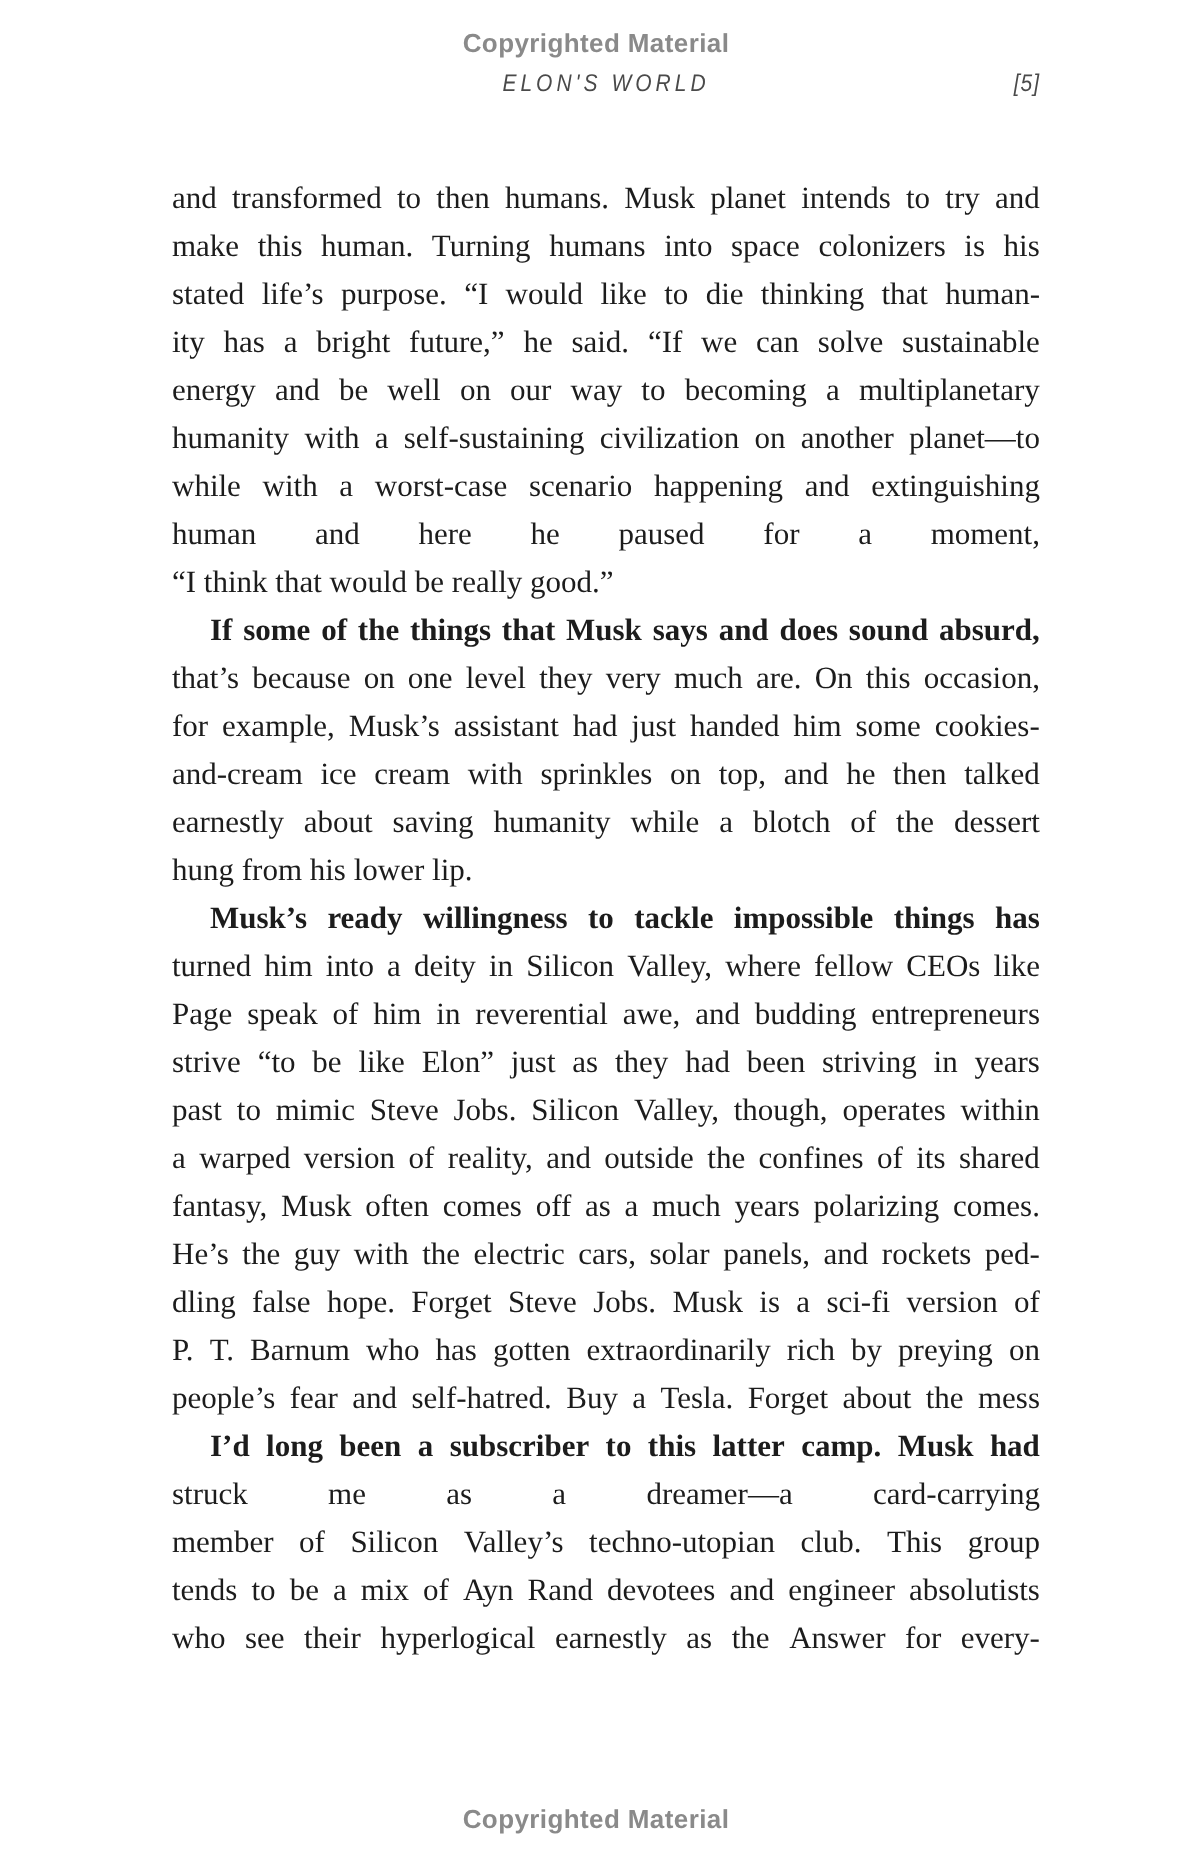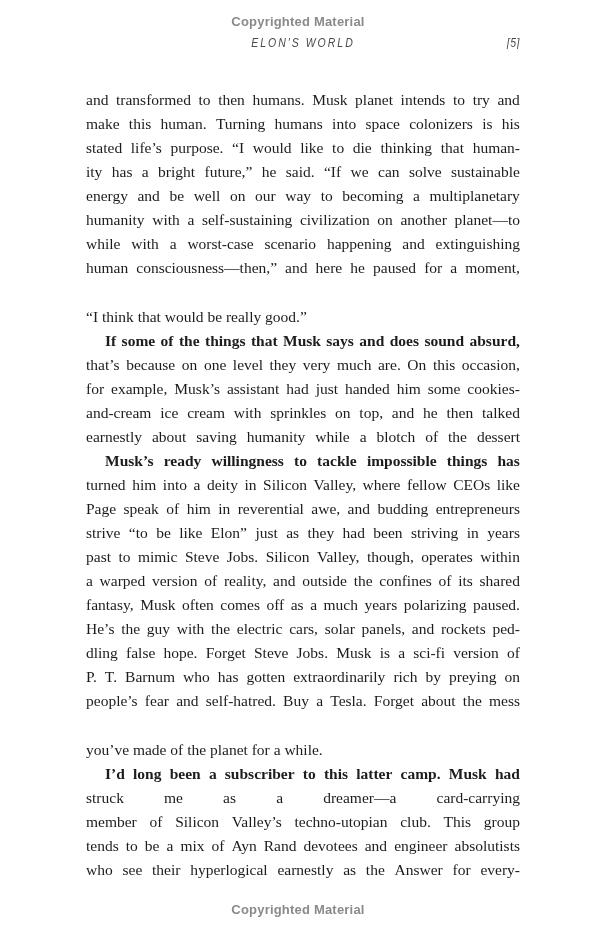--- a/index.html
+++ b/index.html
@@ -30,21 +30,21 @@
   }
   .page-body{
     position:absolute;top:88px;left:86px;width:434px;
     font-size:15.5px;color:#1c1c1c;
   }
   .para{margin:0;padding:0;}
   .line{height:24px;line-height:24px;white-space:nowrap;align-items:flex-end;}
   .line.j{display:flex;justify-content:space-between;}
   .line.j span{display:inline-block;}
   .line.ind{padding-left:19px;font-weight:bold;}
-  .line.plain{text-align:left;margin-top:25px;}
+  .line.plain{text-align:left;}
 </style>
 </head>
 <body>
 
 <div class="copyright top">Copyrighted Material</div>
 
 <div class="running-header">
   <span class="rh-title">ELON'S WORLD</span>
   <span class="rh-page">[5]</span>
 </div>
@@ -131,21 +131,20 @@
         <span>with</span>
         <span>a</span>
         <span>worst-case</span>
         <span>scenario</span>
         <span>happening</span>
         <span>and</span>
         <span>extinguishing</span>
       </div>
       <div class="line j">
         <span>human</span>
-        <span>consciousness—then,”</span>
         <span>and</span>
         <span>here</span>
         <span>he</span>
         <span>paused</span>
         <span>for</span>
         <span>a</span>
         <span>moment,</span>
       </div>
       <div class="line plain">“I think that would be really good.”</div>
     </div>
@@ -208,20 +207,21 @@
         <span>about</span>
         <span>saving</span>
         <span>humanity</span>
         <span>while</span>
         <span>a</span>
         <span>blotch</span>
         <span>of</span>
         <span>the</span>
         <span>dessert</span>
       </div>
+      <div class="line plain">hung from his lower lip.</div>
     </div>
     <div class="para">
       <div class="line j ind">
         <span>Musk’s</span>
         <span>ready</span>
         <span>willingness</span>
         <span>to</span>
         <span>tackle</span>
         <span>impossible</span>
         <span>things</span>
@@ -298,21 +298,21 @@
         <span>fantasy,</span>
         <span>Musk</span>
         <span>often</span>
         <span>comes</span>
         <span>off</span>
         <span>as</span>
         <span>a</span>
         <span>much</span>
         <span>years</span>
         <span>polarizing</span>
-        <span>paused.</span>
+        <span>comes.</span>
       </div>
       <div class="line j">
         <span>He’s</span>
         <span>the</span>
         <span>guy</span>
         <span>with</span>
         <span>the</span>
         <span>electric</span>
         <span>cars,</span>
         <span>solar</span>
@@ -354,21 +354,20 @@
         <span>and</span>
         <span>self-hatred.</span>
         <span>Buy</span>
         <span>a</span>
         <span>Tesla.</span>
         <span>Forget</span>
         <span>about</span>
         <span>the</span>
         <span>mess</span>
       </div>
-      <div class="line plain">you’ve made of the planet for a while.</div>
     </div>
     <div class="para">
       <div class="line j ind">
         <span>I’d</span>
         <span>long</span>
         <span>been</span>
         <span>a</span>
         <span>subscriber</span>
         <span>to</span>
         <span>this</span>

